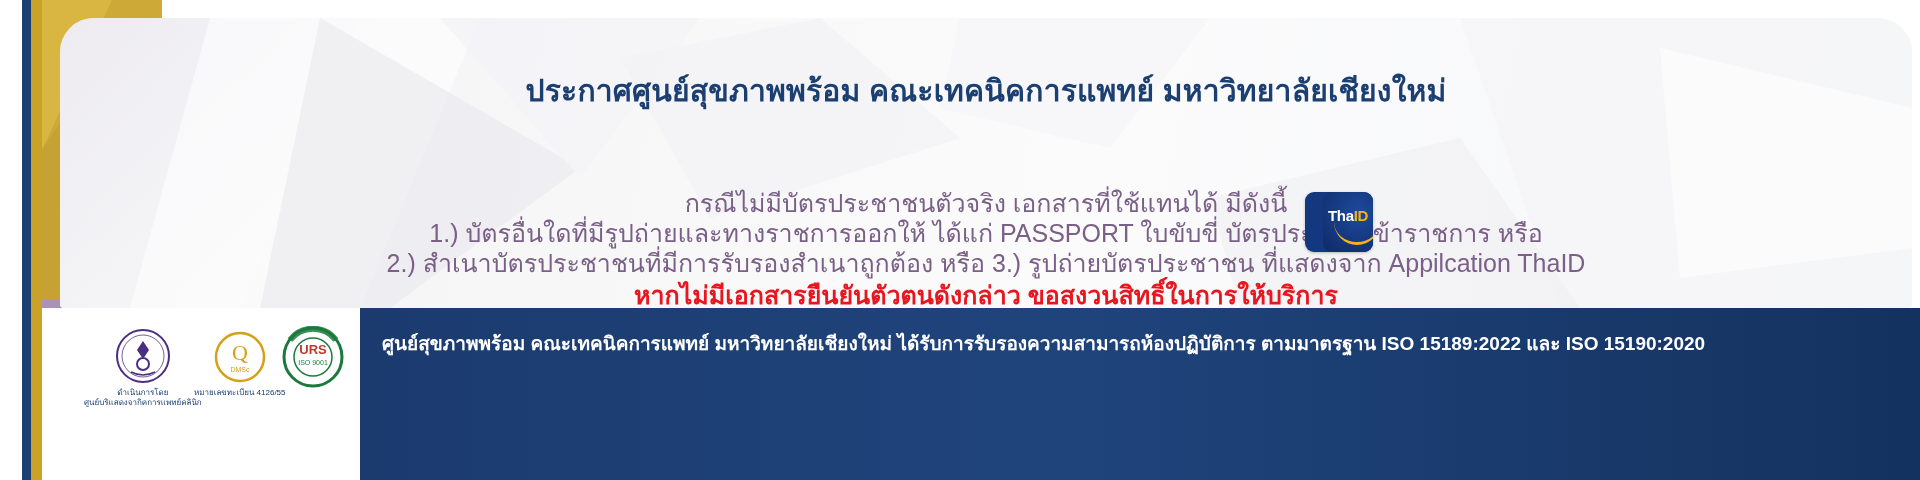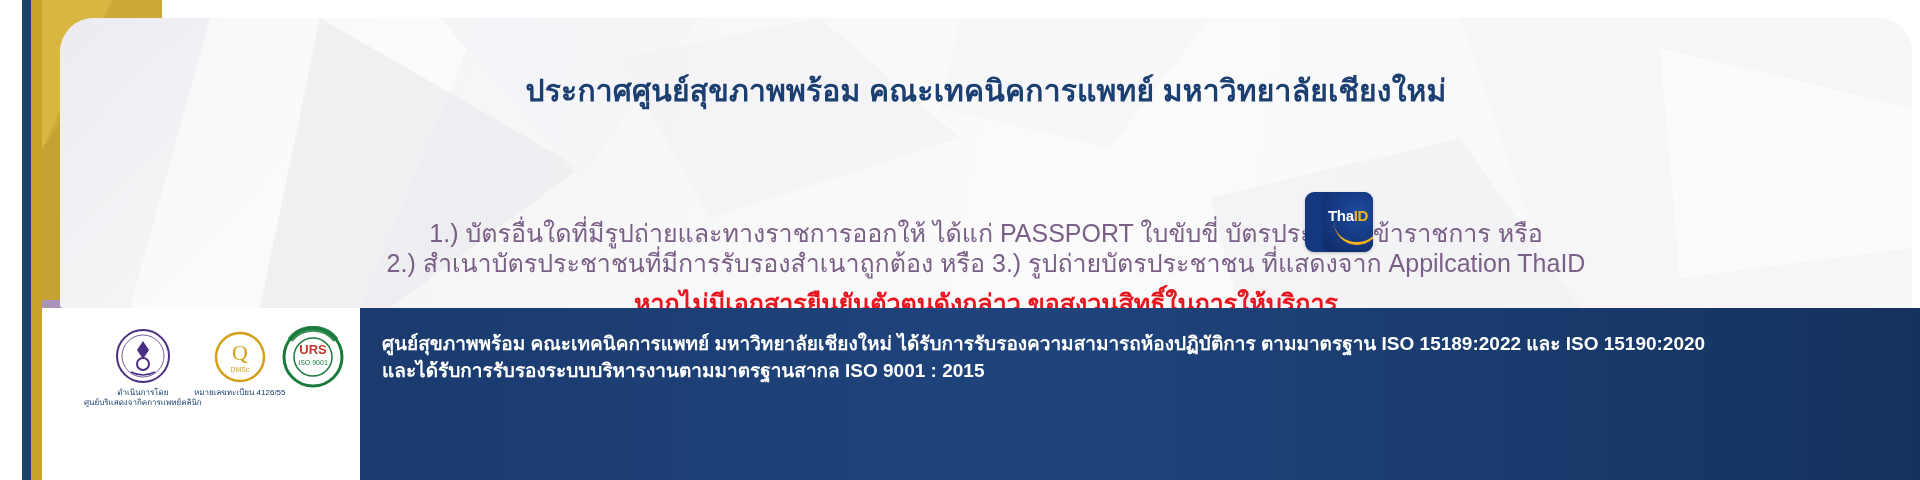--- a/index.html
+++ b/index.html
@@ -40,21 +40,21 @@
   .t2{position:absolute;left:0;right:0;top:82px;font-size:28px;line-height:32px;}
 
   .body-line{
     position:absolute;left:0;right:0;text-align:center;
     color:#7a5f86;font-size:25px;line-height:30px;white-space:nowrap;
   }
   .b1{top:128px;}
   .b2{top:158px;}
   .b3{top:188px;}
   .b4{top:218px;}
-  .b5{top:250px;color:#e8161f;font-weight:bold;font-size:25px;margin-top:8px;}
+  .b5{top:250px;color:#e8161f;font-weight:bold;font-size:25px;}
 
   
   .thaid{
     position:absolute;left:1305px;top:192px;width:68px;height:60px;
     background:#14387f;border-radius:9px;
     display:flex;align-items:center;justify-content:center;
     box-shadow:0 1px 3px rgba(0,0,0,.25);
   }
   .thaid-inner{position:relative;width:100%;height:100%;border-radius:9px;overflow:hidden;
     background:radial-gradient(circle at 70% 35%, #1d4a9e 0%, #15387f 55%, #0f2a63 100%);margin-left:18px;}
@@ -129,20 +129,21 @@
       <polygon points="900,0 1150,0 1050,130 880,90" fill="#f3f2f6" opacity="0.5"></polygon>
       <polygon points="1400,0 1852,0 1852,290 1500,290" fill="#f5f5f7" opacity="0.7"></polygon>
       <polygon points="1600,30 1852,90 1852,230 1620,260" fill="#ffffff" opacity="0.6"></polygon>
       <polygon points="1150,180 1400,120 1520,290 1180,290" fill="#eeedf1" opacity="0.5"></polygon>
     </svg>
   </div>
 
   <div class="content">
     <div class="title-line t1">ประกาศศูนย์สุขภาพพร้อม คณะเทคนิคการแพทย์ มหาวิทยาลัยเชียงใหม่</div>
 
+    <div class="body-line b2">กรณีไม่มีบัตรประชาชนตัวจริง เอกสารที่ใช้แทนได้ มีดังนี้</div>
     <div class="body-line b3">1.)  บัตรอื่นใดที่มีรูปถ่ายและทางราชการออกให้ ได้แก่ PASSPORT ใบขับขี่ บัตรประจำตัวข้าราชการ หรือ</div>
     <div class="body-line b4">2.)  สำเนาบัตรประชาชนที่มีการรับรองสำเนาถูกต้อง   หรือ   3.) รูปถ่ายบัตรประชาชน ที่แสดงจาก Appilcation ThaID</div>
     <div class="body-line b5">หากไม่มีเอกสารยืนยันตัวตนดังกล่าว ขอสงวนสิทธิ์ในการให้บริการ</div>
   </div>
 
   <div class="thaid">
     <div class="thaid-inner">
       <div class="thaid-text">
         <span>Tha</span><span class="thaid-d">ID</span>
       </div>
@@ -184,18 +185,17 @@
             <path d="M8 14 A29 29 0 0 1 54 14" fill="none" stroke="#1a7a3c" stroke-width="6" opacity="0.85"></path>
           </svg>
         </div>
 
       </div>
     </div>
 
     <div class="footer-right">
       <div class="footer-text">
         <div class="ft-line">ศูนย์สุขภาพพร้อม  คณะเทคนิคการแพทย์  มหาวิทยาลัยเชียงใหม่  ได้รับการรับรองความสามารถห้องปฏิบัติการ  ตามมาตรฐาน ISO 15189:2022 และ ISO 15190:2020</div>
-        <div class="ft-line">และได้รับการรับรองระบบบริหารงานตามมาตรฐานสากล ISO 9001 : 2015</div>
       </div>
     </div>
   </div>
 
 </div>
 
 </body></html>

